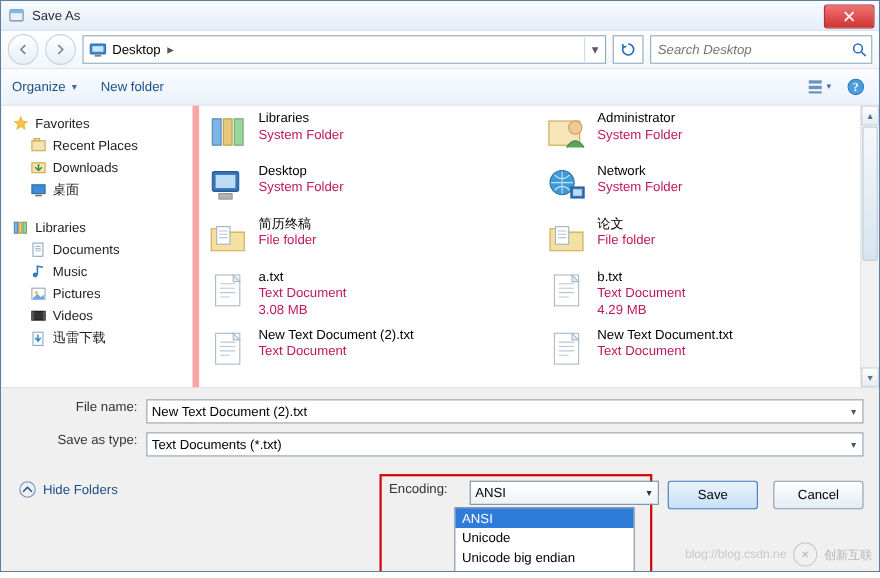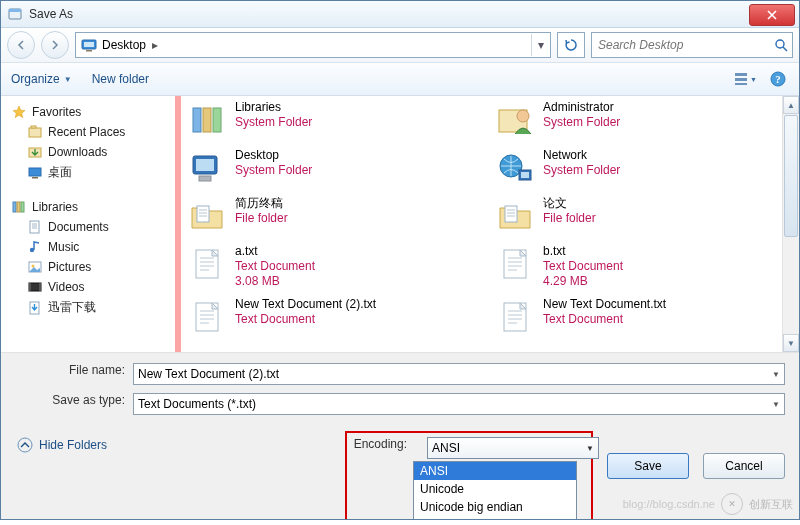--- a/index.html
+++ b/index.html
@@ -50,21 +50,21 @@
   .footer{display:flex;align-items:flex-start;padding:8px 0 0 0}
   .hidefolders{display:flex;align-items:center;gap:6px;color:#1b4f86;margin-left:2px;margin-top:6px}
   .footer-right{margin-left:auto;display:flex;align-items:flex-start;gap:14px}
   .enc-wrap{border:2px solid #d40000;padding:4px 6px 0 6px;display:flex;flex-direction:column;align-items:flex-start;position:relative;width:232px}
   .enc-row{display:flex;align-items:flex-start;gap:20px}
   .enc-row label{color:#333;width:54px;text-align:right}
   .enc-combo{width:162px;height:20px;border:1px solid #7a8fa3;background:linear-gradient(#fff,#eef3f8);display:flex;align-items:center;justify-content:space-between;padding:0 4px}
   .dropdown{margin-top:2px;margin-left:60px;width:162px;border:1px solid #7a8fa3;background:#fff}
   .dropdown .opt{padding:2px 6px}
   .dropdown .opt.sel{background:#2f7bd9;color:#fff}
-  .btn{width:80px;height:24px;border:1px solid #8b9db0;border-radius:3px;background:linear-gradient(#fdfefe,#e4ecf3);display:flex;align-items:center;justify-content:center;margin-top:22px}
+  .btn{width:80px;height:24px;border:1px solid #8b9db0;border-radius:3px;background:linear-gradient(#fdfefe,#e4ecf3);display:flex;align-items:center;justify-content:center;margin-top:6px}
   .btn.primary{border-color:#3b78c4;background:linear-gradient(#eaf3fd,#c9e0f7)}
   .watermark{position:absolute;right:6px;bottom:4px;font-size:11px;color:#c9c9c9;display:flex;align-items:center;gap:6px;pointer-events:none}
   .watermark .logo{width:20px;height:20px;border:1px solid #c9c9c9;border-radius:50%;display:flex;align-items:center;justify-content:center;font-size:9px;color:#b0b0b0}
   .scroll-v{position:absolute;right:0;top:0;bottom:0;width:16px;background:#f1f1f1;border-left:1px solid #e3e3e3}
   .scroll-btn{height:16px;background:linear-gradient(#fefefe,#e6ecf2);border:1px solid #c8d3dd;display:flex;align-items:center;justify-content:center;color:#5b7590;font-size:8px}
   .scroll-thumb{margin:1px;height:120px;background:linear-gradient(#f4f8fc,#d7e4ef);border:1px solid #b9c9d7;border-radius:2px}
   
   svg{display:block}
 </style>
 </head>

